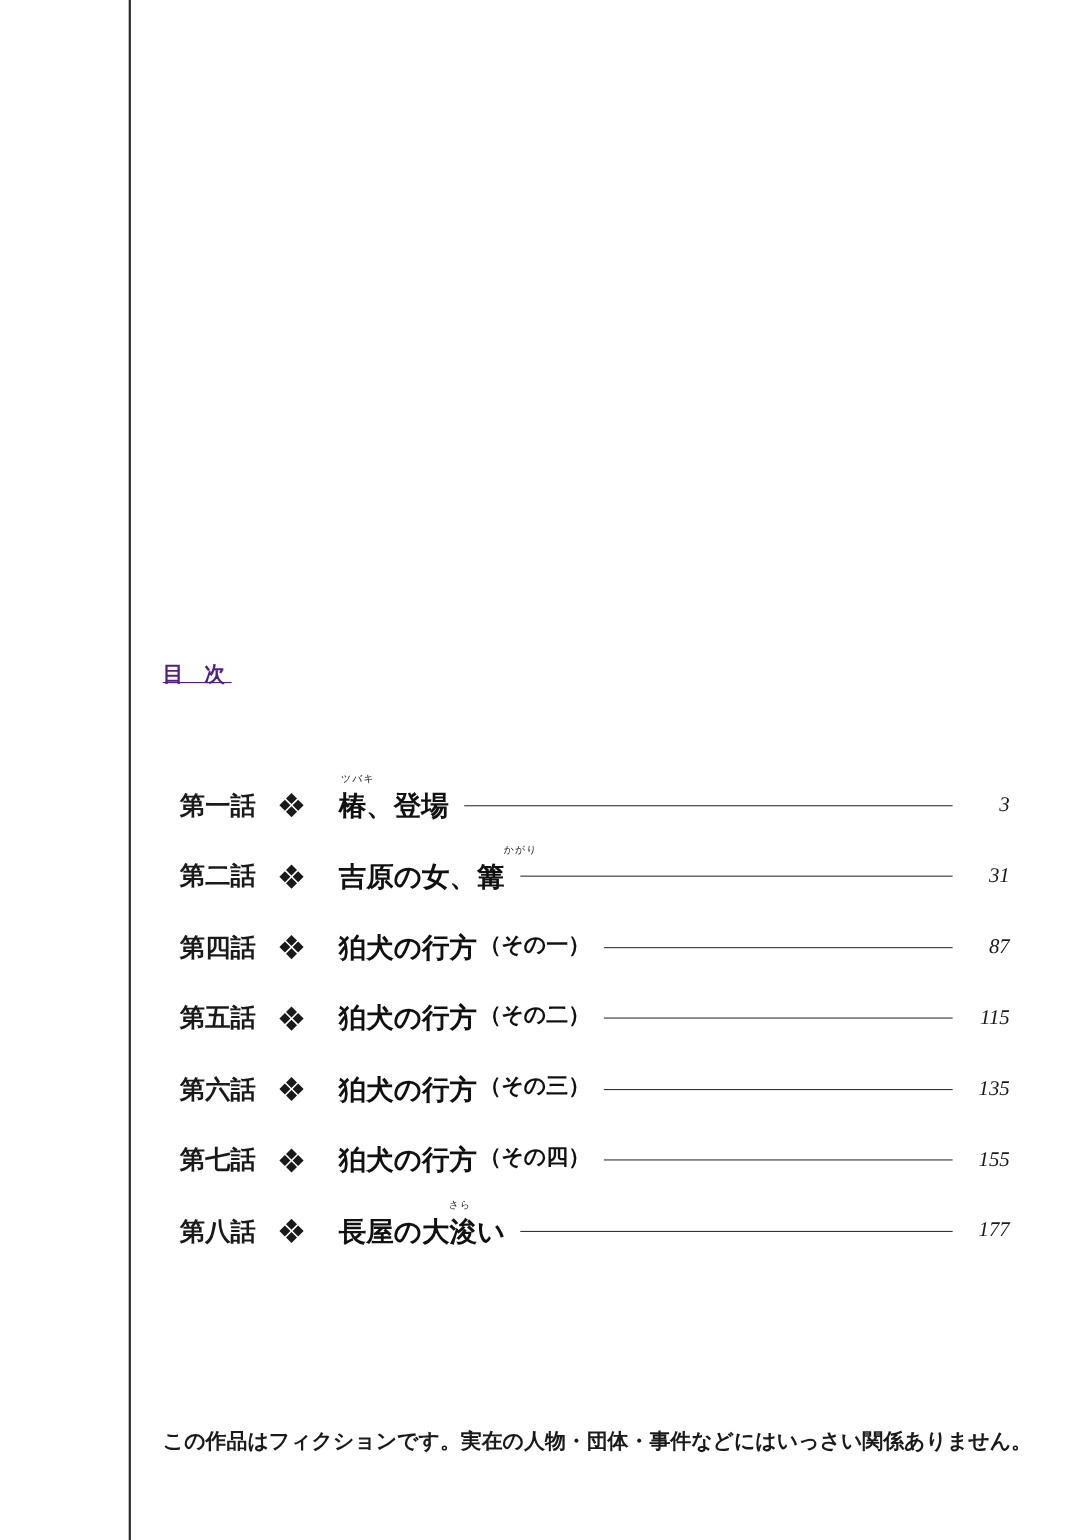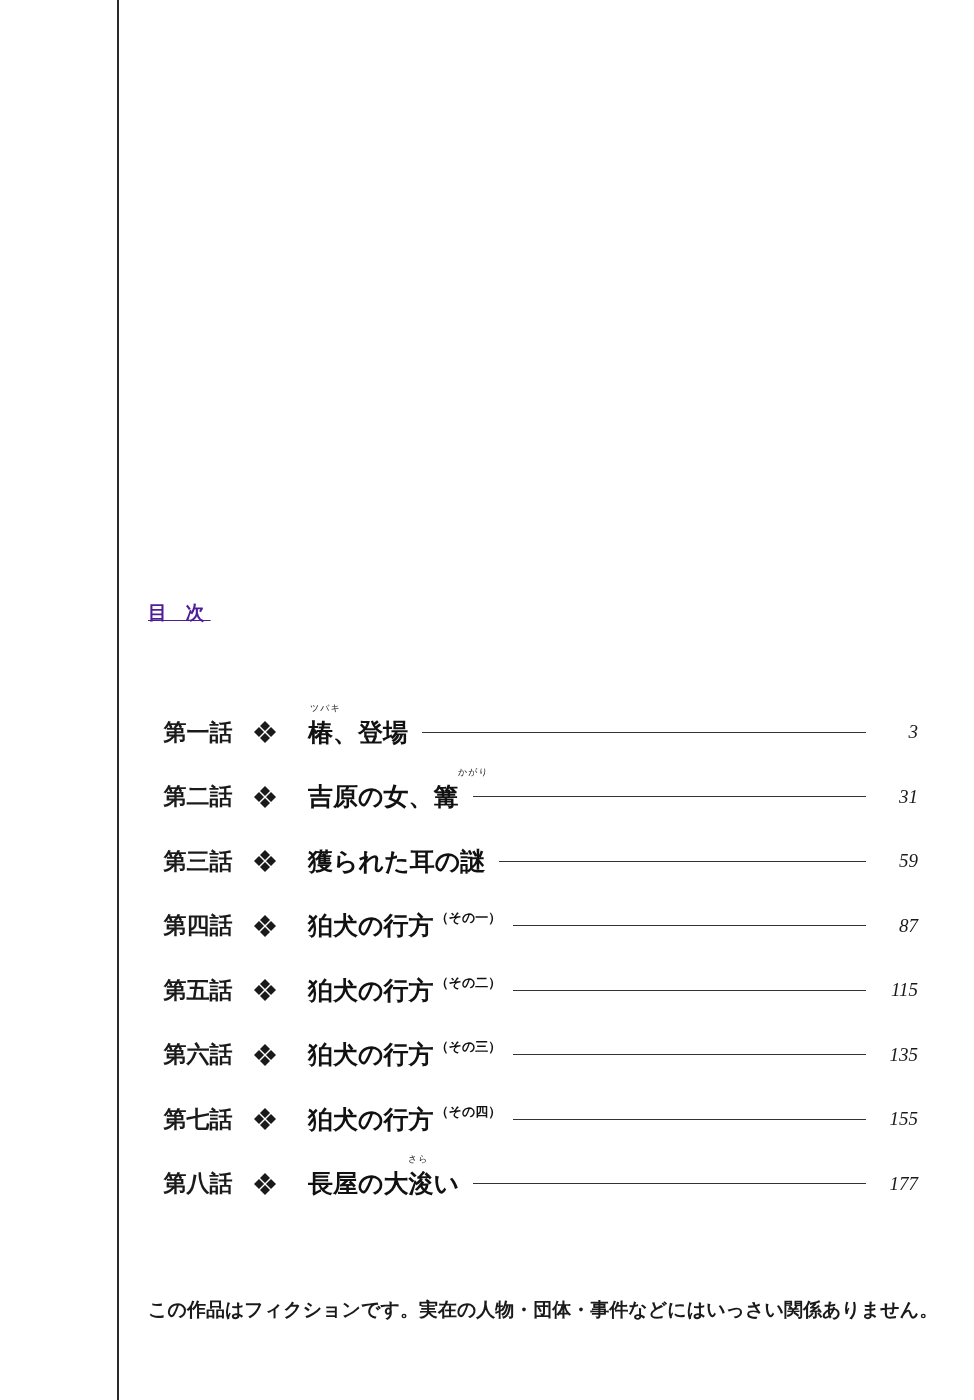--- a/index.html
+++ b/index.html
@@ -75,21 +75,21 @@
       align-items: flex-start;
       white-space: nowrap;
       font-size: 25px;
       font-weight: bold;
       color: #111;
     }
     .title-main {
       position: relative;
     }
     .title-sub {
-      font-size: 13px;
+      font-size: 20px;
       font-weight: bold;
       margin-left: 2px;
       padding-bottom: 2px;
     }
     .ruby {
       position: absolute;
       top: -14px;
       font-size: 9px;
       font-weight: normal;
       letter-spacing: 1px;
@@ -169,41 +169,20 @@
       <span class="title-main">
         <span class="ruby" style="left:150px">かがり</span>
         <span>吉原の女、篝</span>
       </span>
       <span class="title-sub"></span>
     </span>
     <span class="leader"></span>
     <span class="page-num">31</span>
   </li>
 
-  <li class="toc-row">
-    <span class="chapter-num">第三話</span>
-    <span class="bullet">
-      <svg viewBox="0 0 24 24">
-          <g fill="#1a1a1a">
-            <polygon points="12,1 17,6 12,11 7,6"></polygon>
-            <polygon points="6,7 11,12 6,17 1,12"></polygon>
-            <polygon points="18,7 23,12 18,17 13,12"></polygon>
-            <polygon points="12,13 17,18 12,23 7,18"></polygon>
-          </g>
-        </svg>
-    </span>
-    <span class="title-wrap">
-      <span class="title-main">
-        <span>獲られた耳の謎</span>
-      </span>
-      <span class="title-sub"></span>
-    </span>
-    <span class="leader"></span>
-    <span class="page-num">59</span>
-  </li>
 
   <li class="toc-row">
     <span class="chapter-num">第四話</span>
     <span class="bullet">
       <svg viewBox="0 0 24 24">
           <g fill="#1a1a1a">
             <polygon points="12,1 17,6 12,11 7,6"></polygon>
             <polygon points="6,7 11,12 6,17 1,12"></polygon>
             <polygon points="18,7 23,12 18,17 13,12"></polygon>
             <polygon points="12,13 17,18 12,23 7,18"></polygon>

